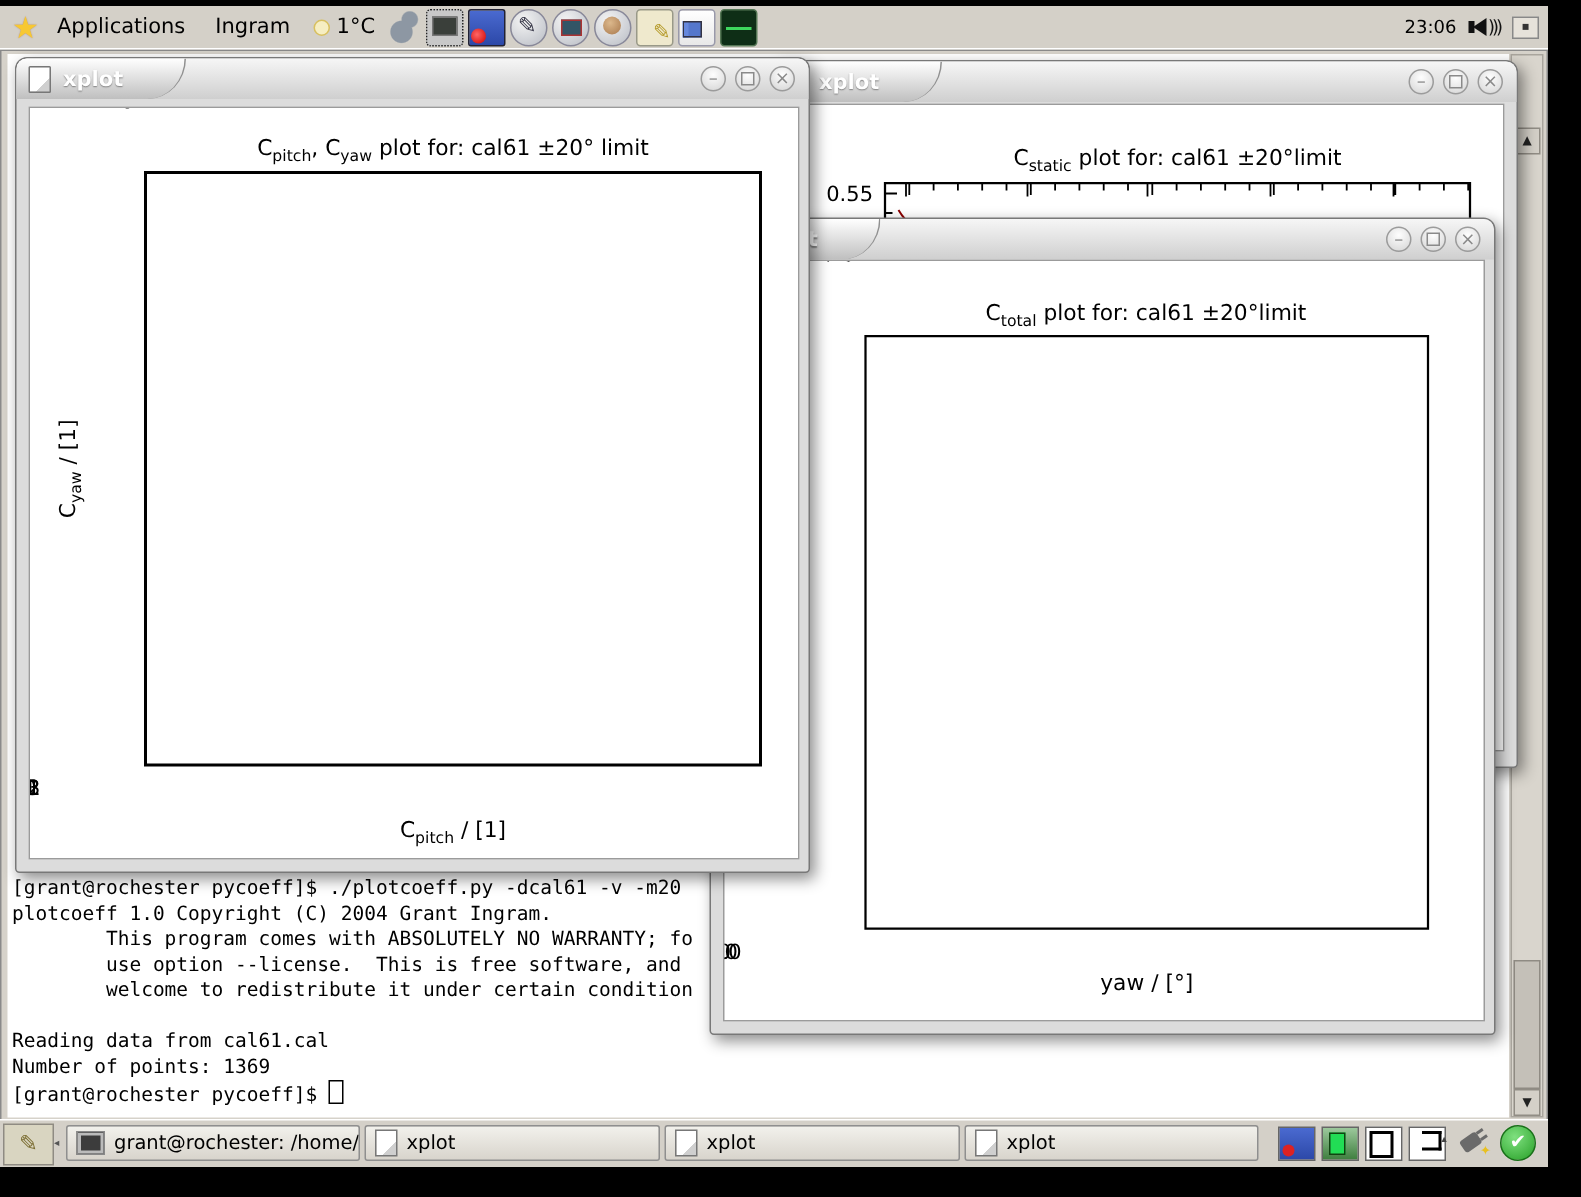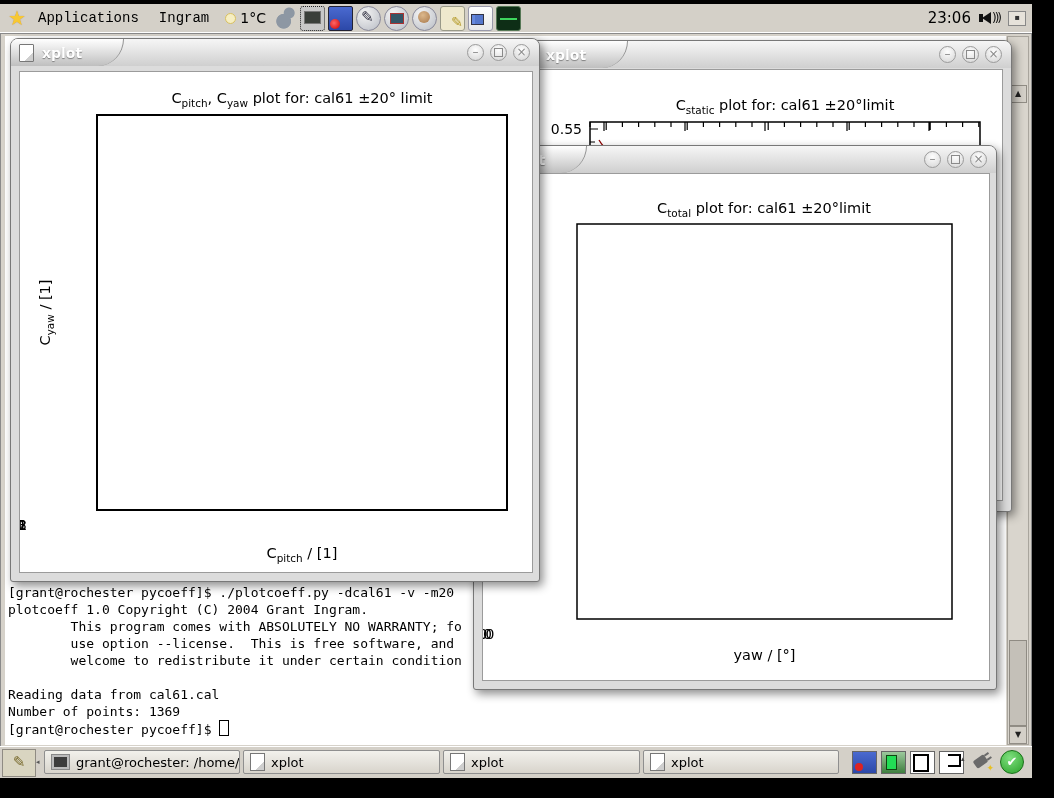--- a/index.html
+++ b/index.html
@@ -1,21 +1,21 @@
 <!DOCTYPE html>
 <html><head>
 <meta charset="utf-8">
 <style>
   html,body{margin:0;padding:0;background:#000;}
   .stage{position:relative;width:1054px;height:798px;background:#000;overflow:hidden;
          font-family:"DejaVu Sans",sans-serif;-webkit-font-smoothing:antialiased;}
   
   .panel{position:absolute;left:0;top:4px;width:1032px;height:28px;background:#d4d0c8;
          border-bottom:1px solid #fff;z-index:6;display:flex;align-items:center;font-size:14px;color:#000;}
-  .panel .menu{padding:0 10px;height:100%;display:flex;align-items:center;cursor:default;font-family:Liberation Mono, monospace;}
+  .panel .menu{padding:0 10px;height:100%;display:flex;align-items:center;cursor:default;}
   .star-icon{width:22px;height:22px;margin-left:6px;color:#f7c832;font-size:20px;line-height:22px;text-align:center;
              text-shadow:0 0 1px #a87;}
   .weather{display:flex;align-items:center;gap:4px;margin-left:6px;}
   .sun-dot{width:9px;height:9px;border-radius:50%;border:1px solid #d8c060;background:#f6eec2;}
   .launchers{display:flex;align-items:center;gap:3px;margin-left:8px;}
   .licon{width:23px;height:23px;border-radius:3px;position:relative;}
   .licon.foot{background:radial-gradient(circle at 42% 62%,#8d97a3 0 36%,transparent 40%),
               radial-gradient(circle at 66% 26%,#8d97a3 0 22%,transparent 26%);}
   .licon.termL{background:#c8c8c8;border:1px dotted #222;}
   .licon.termL::after{content:"";position:absolute;inset:4px 3px 6px 3px;background:#3a3f3a;border:1px solid #777;}
@@ -28,21 +28,21 @@
   .licon.ball::after{content:"";position:absolute;left:5px;top:4px;width:12px;height:12px;border-radius:50%;
               background:radial-gradient(circle at 40% 35%,#dcb88c,#a8784c);}
   .licon.notes{background:#efe9cd;border:1px solid #998;}
   .licon.notes::after{content:"✎";position:absolute;right:1px;bottom:0;font-size:14px;color:#b59a28;}
   .licon.cmap{background:linear-gradient(#fff,#e8e8e8);border:1px solid #99a;}
   .licon.cmap::after{content:"";position:absolute;left:2px;top:7px;width:13px;height:11px;
               background:#5577cc;box-shadow:inset 0 0 0 1px #334,inset 4px 0 #6688dd;}
   .licon.smon{background:#0e2e16;border:1px solid #575;}
   .licon.smon::after{content:"";position:absolute;left:3px;top:11px;right:3px;height:2px;background:#3ed65e;}
   .panel-right{margin-left:auto;display:flex;align-items:center;gap:8px;padding-right:6px;}
-  .clock{font-size:15px;}
+  .clock{font-size:12px;}
   .speaker{display:flex;align-items:center;font-size:13px;}
   .spk-tri{width:0;height:0;border-top:6px solid transparent;border-bottom:6px solid transparent;border-right:9px solid #111;}
   .spk-box{width:4px;height:8px;background:#111;margin-right:-1px;}
   .spk-waves{font-size:12px;letter-spacing:-2px;color:#111;margin-left:1px;}
   .mini-tray{width:16px;height:13px;background:#e6e2da;border:1px solid #888;font-size:8px;line-height:12px;text-align:center;color:#333;}
   
   .terminal{position:absolute;left:0;top:33px;width:1030px;height:714px;background:#d6d2ca;border:1px solid #8a8a8a;z-index:1;}
   .term-view{position:absolute;left:4px;top:2px;right:25px;bottom:3px;background:#fff;overflow:hidden;}
   .term-lines{position:absolute;left:3px;top:548px;font-family:"DejaVu Sans Mono",monospace;font-size:13px;
               line-height:17px;white-space:pre;color:#000;}

